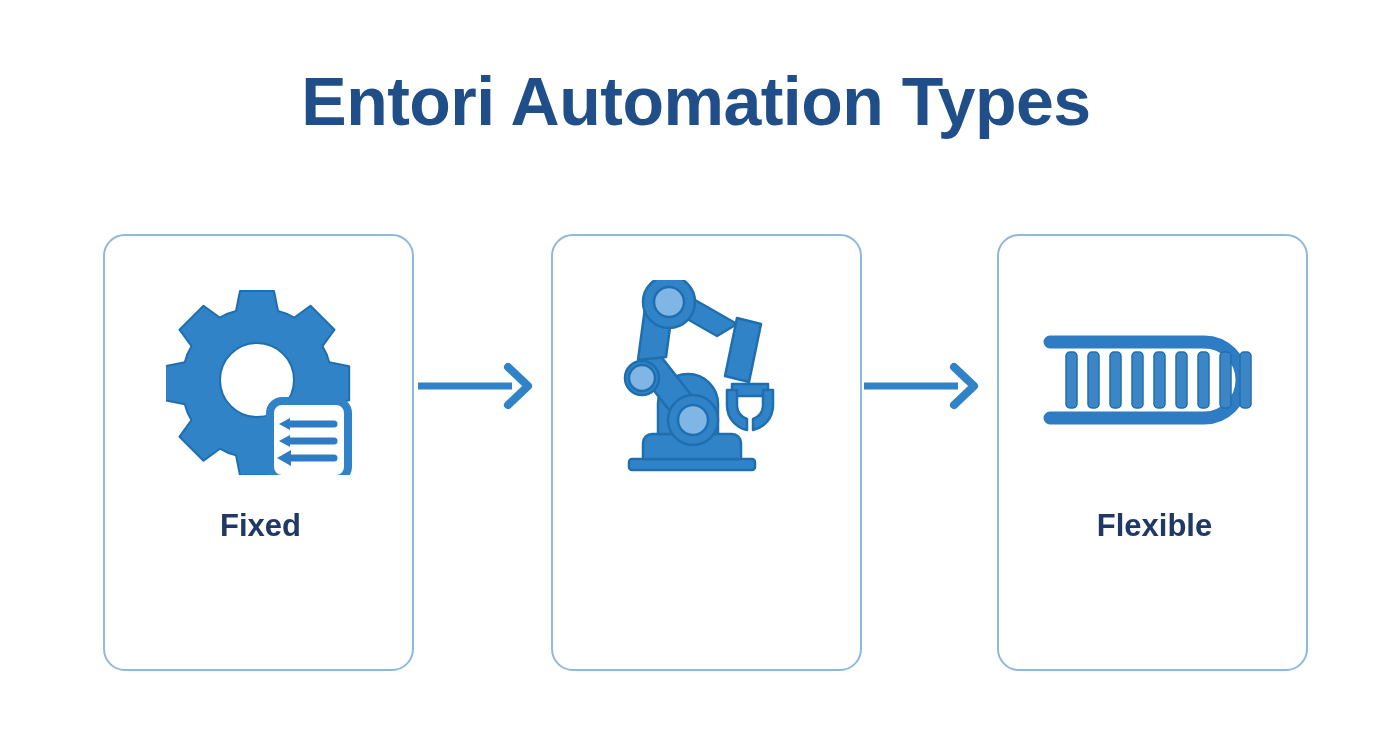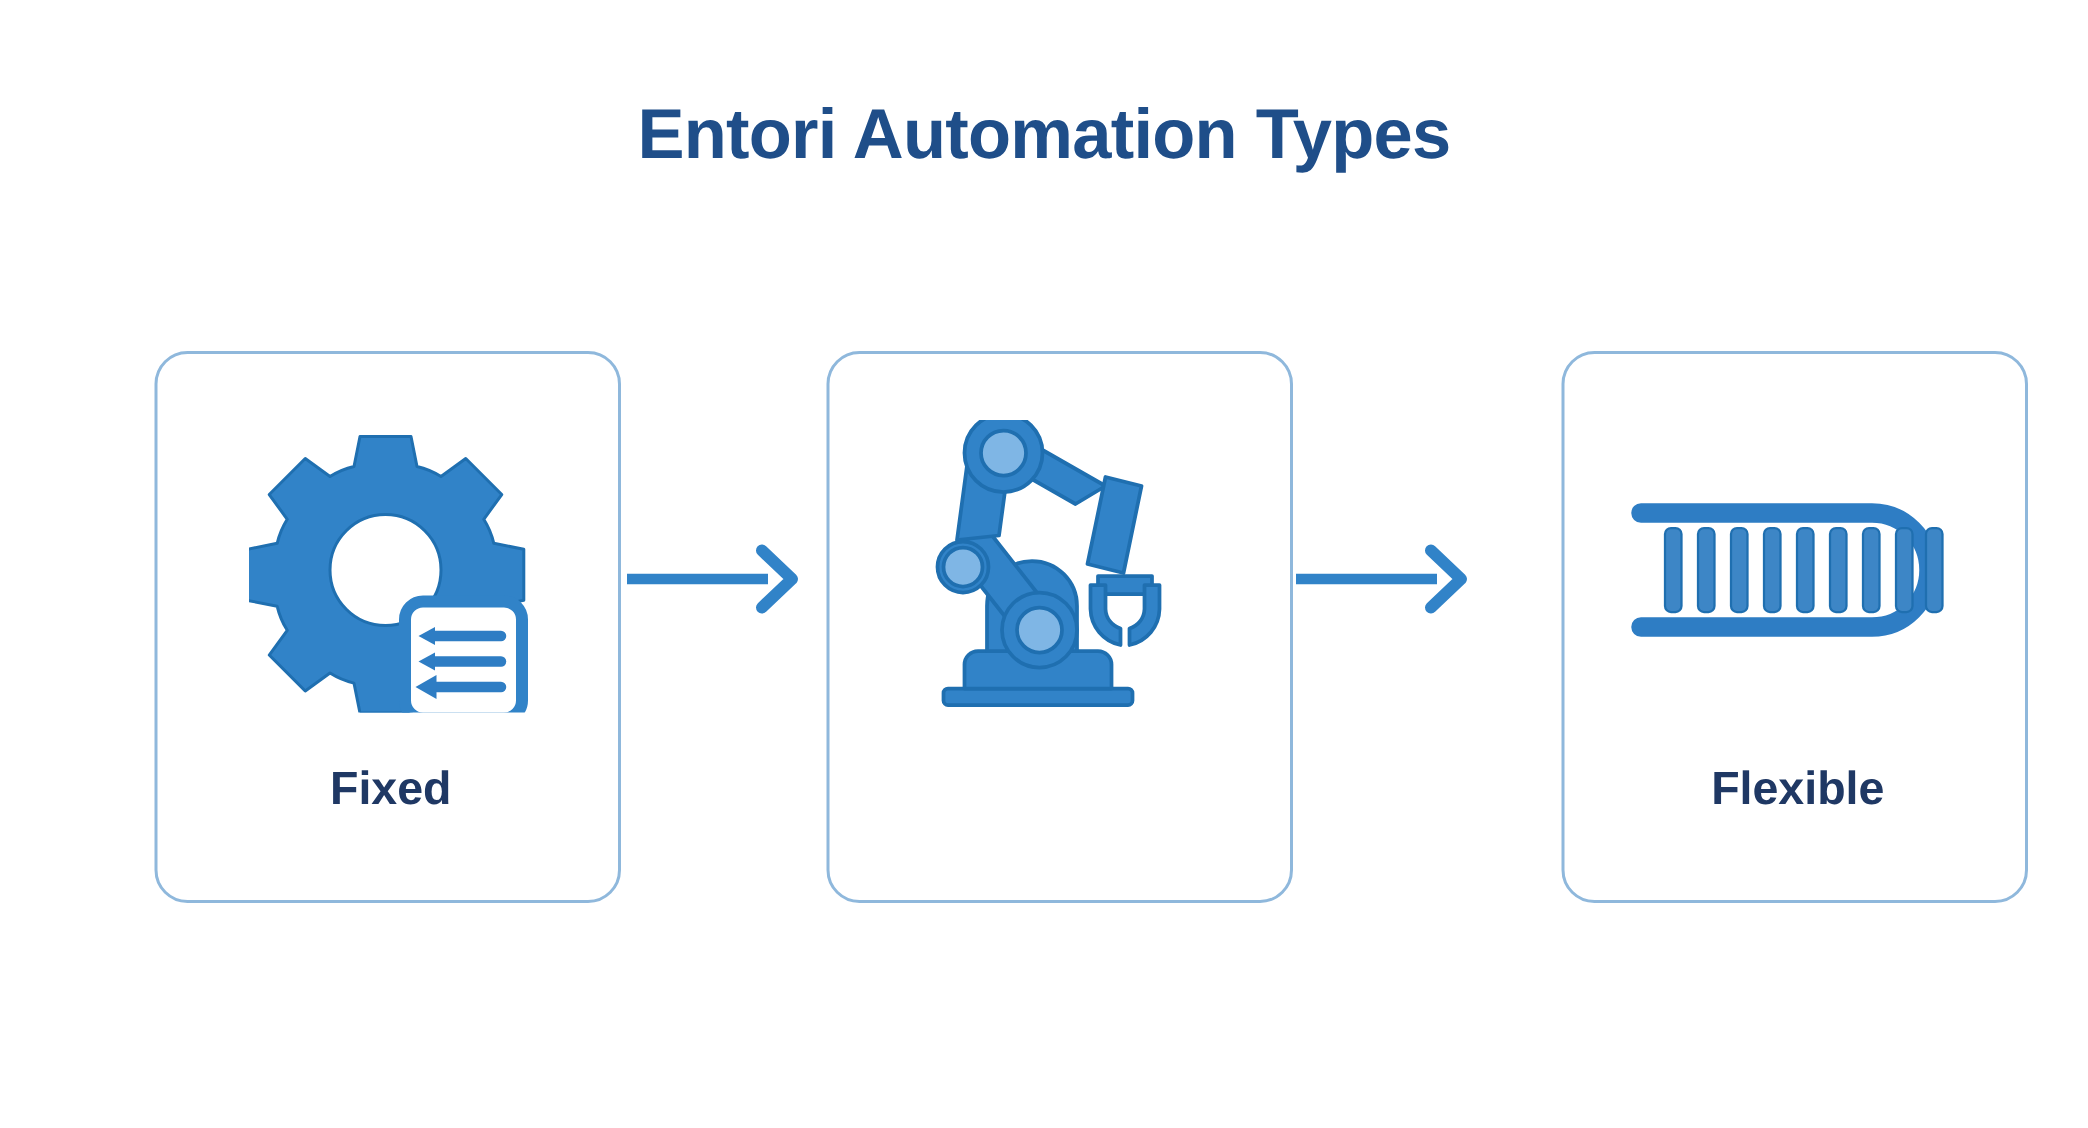--- a/index.html
+++ b/index.html
@@ -16,50 +16,50 @@
     -webkit-font-smoothing: antialiased;
   }
 
   
   .page-title {
     position: absolute;
     top: 62px;
     left: 0;
     width: 1392px;
     text-align: center;
-    font-size: 47px;
+    font-size: 68px;
     font-weight: bold;
     letter-spacing: -0.5px;
     color: #1F4E89;
     line-height: 1.15;
     white-space: nowrap;
   }
 
   
   .flow {
     position: absolute;
     top: 234px;
     left: 103px;
     width: 1205px;
     height: 368px;
   }
 
   .card {
     position: absolute;
     top: 0;
     width: 311px;
-    height: 368px;
+    height: 437px;
     box-sizing: border-box;
     border: 2px solid #8FB8DC;
     border-radius: 22px;
     background: #ffffff;
   }
   .card-1 { left: 0px; }
   .card-2 { left: 448px; }
-  .card-3 { left: 894px; margin-left: 44px; }
+  .card-3 { left: 894px; }
 
   .card-icon {
     position: absolute;
     left: 0;
     top: 28px;
     width: 311px;
     height: 232px;
     display: flex;
     align-items: center;
     justify-content: center;

